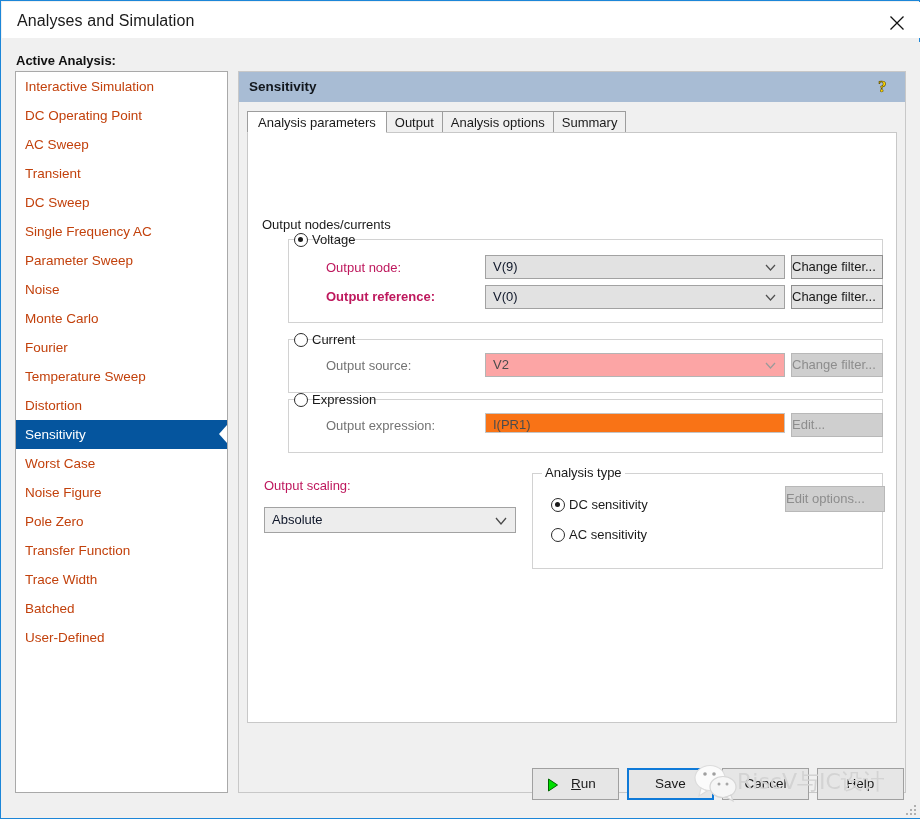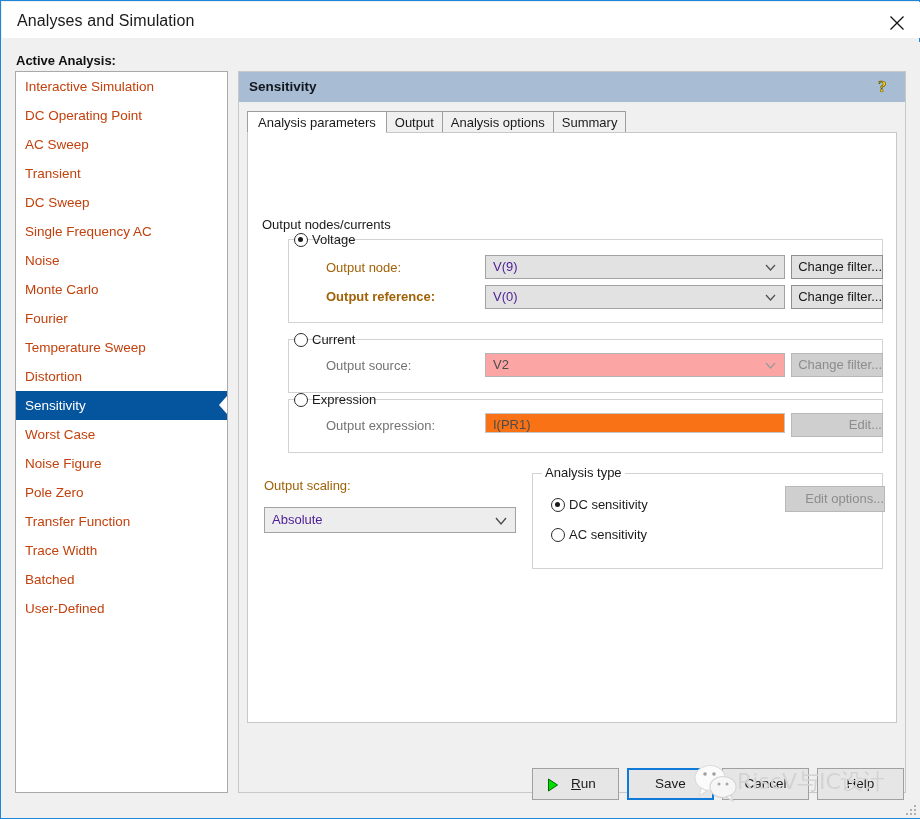--- a/index.html
+++ b/index.html
@@ -226,41 +226,41 @@
   .radio-label {
     position: absolute;
     font-size: 13px;
     color: #1a1a1a;
     cursor: default;
   }
 
   .field-label {
     position: absolute;
     font-size: 13px;
-    color: #a16207;
+    color: #be185d;
   }
   .field-label.disabled { color: #737373; }
 
   
   .combo {
     position: absolute;
     box-sizing: border-box;
     height: 24px;
     border: 1px solid #a2a2a2;
     background: #e2e2e2;
     cursor: default;
   }
   .combo.light { background: #ededed; }
   .combo.disabled { background: #fca5a5; border-color: #b4b4b4; }
   .combo .combo-text {
     position: absolute;
     left: 7px;
     top: 3px;
     font-size: 13px;
-    color: #4c1d95;
+    color: #0f172a;
   }
   .combo.disabled .combo-text { color: #4c4c4c; }
   .combo .chev {
     position: absolute;
     right: 8px;
     top: 8px;
   }
 
   .textbox {
     position: absolute;
@@ -278,21 +278,21 @@
     color: #4c4c4c;
   }
 
   
   .pbtn {
     position: absolute;
     box-sizing: border-box;
     height: 24px;
     border: 1px solid #8f8f8f;
     background: #e1e1e1;
-    text-align: right;
+    text-align: left;
     font-size: 13px;
     color: #1a1a1a;
     line-height: 22px;
     cursor: default;
   }
   .pbtn.disabled {
     background: #cfcfcf;
     border-color: #b8b8b8;
     color: #8d8d8d;
   }
@@ -384,20 +384,21 @@
 
     <div id="active-analysis-label">Active Analysis:</div>
 
     <div id="analysis-list">
       <div class="list-item">Interactive Simulation</div>
       <div class="list-item">DC Operating Point</div>
       <div class="list-item">AC Sweep</div>
       <div class="list-item">Transient</div>
       <div class="list-item">DC Sweep</div>
       <div class="list-item">Single Frequency AC</div>
+      <div class="list-item">Parameter Sweep</div>
       <div class="list-item">Noise</div>
       <div class="list-item">Monte Carlo</div>
       <div class="list-item">Fourier</div>
       <div class="list-item">Temperature Sweep</div>
       <div class="list-item">Distortion</div>
       <div class="list-item selected">Sensitivity</div>
       <div class="list-item">Worst Case</div>
       <div class="list-item">Noise Figure</div>
       <div class="list-item">Pole Zero</div>
       <div class="list-item">Transfer Function</div>

